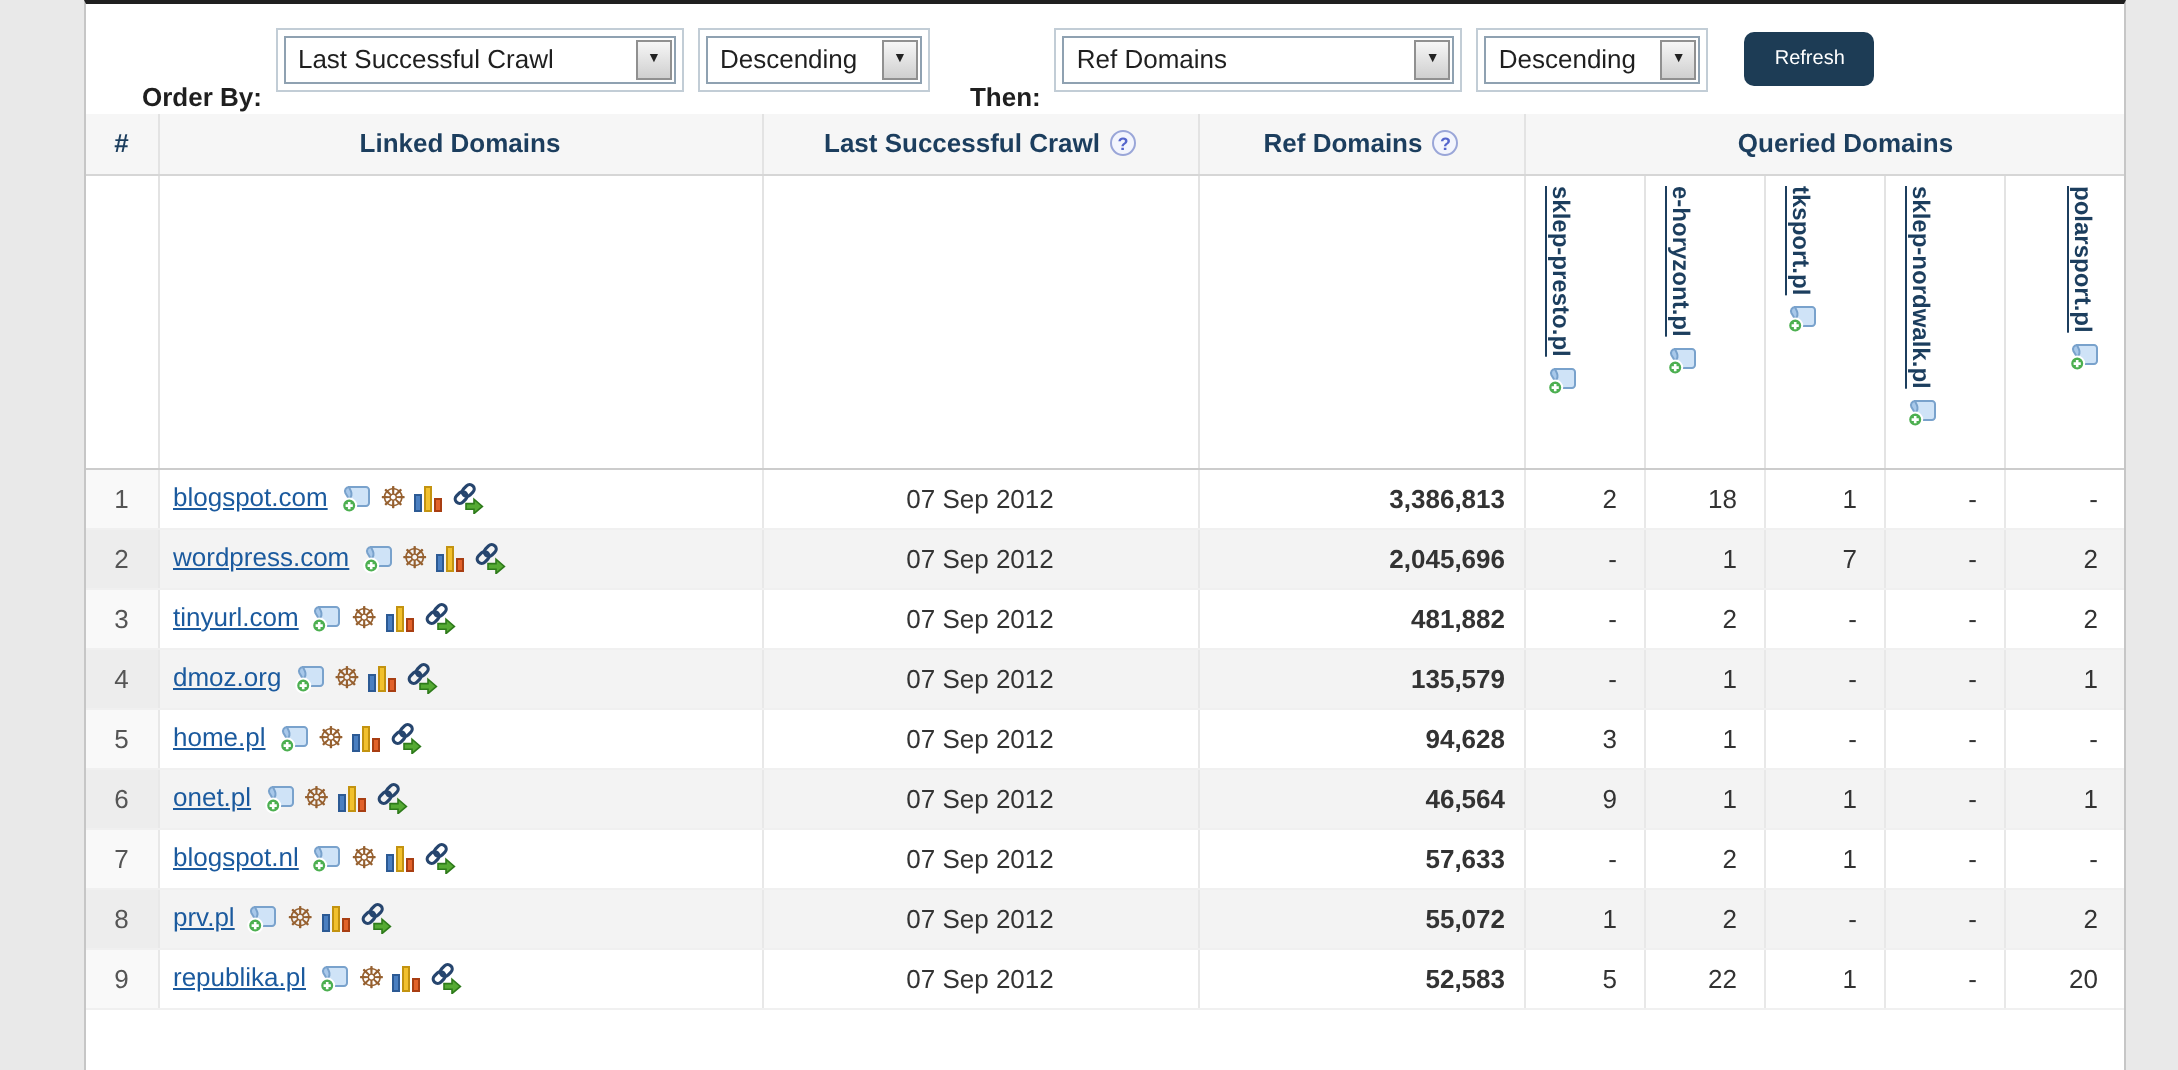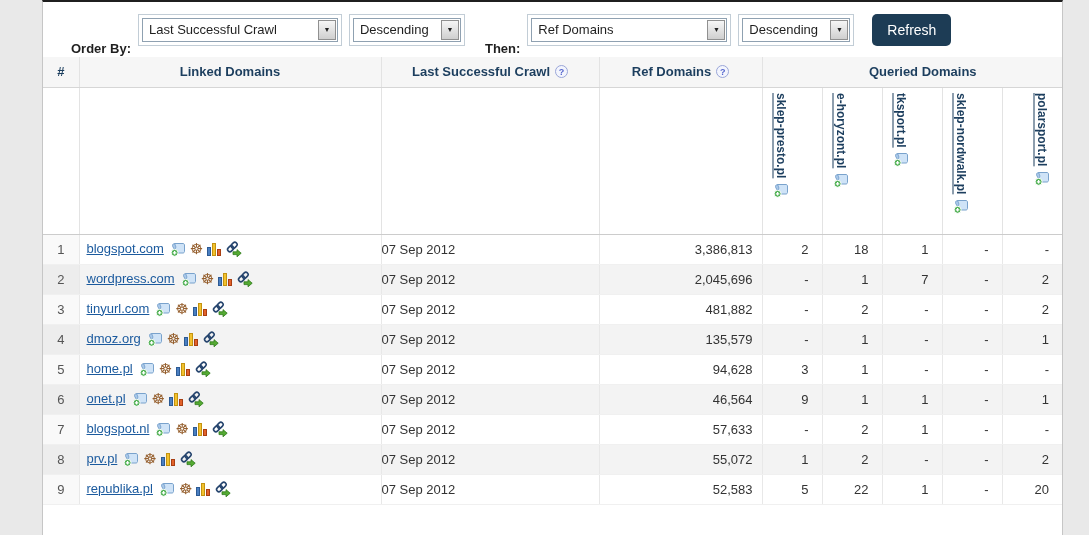--- a/index.html
+++ b/index.html
@@ -40,21 +40,21 @@
     display:flex; align-items:center; justify-content:center;
     font-size:7px; color:#222;
   }
   .w-order { width:196px; }
   .w-dir   { width:108px; }
   .then-label { margin-left:20px; }
   .refresh-btn {
     margin-left:18px; border:none; cursor:pointer;
     background:#1d3c55; color:#fff;
     font-family:"Liberation Sans", sans-serif;
-    font-size:14px; padding:8px 15px; border-radius:5px;
+    font-size:10px; padding:8px 15px; border-radius:5px;
   }
   
   .results-bar {
     height:28px; background:#f0f0f0;
     border-top:1px solid #d2d2d2; border-bottom:1px solid #d2d2d2;
     display:flex; align-items:center; justify-content:space-between;
     padding:0 15px; font-size:13px;
   }
   .results-title { font-weight:bold; color:#1f1f1f; }
   .range { color:#1c3e5e; }
@@ -84,22 +84,22 @@
   tbody tr { height:30px; }
   tbody tr:nth-child(even) { background:#f3f3f3; }
   tbody td {
     font-size:13px; border-right:1px solid #e8e8e8; border-bottom:1px solid #f0f0f0;
     padding:0; color:#333;
   }
   tbody td:last-child { border-right:none; }
   td.num { text-align:center; color:#555; background:rgba(0,0,0,0.025); }
   td.linked { padding-left:7px; white-space:nowrap; }
   a.domain { color:#1b5a9e; text-decoration:underline; cursor:pointer; }
-  td.crawl { text-align:left; }
-  td.ref { text-align:right; padding-right:9px; }
+  td.crawl { text-align:center; }
+  td.ref { text-align:right; padding-right:9px;font-weight:bold; }
   td.qd { text-align:right; padding-right:13px; }
   
   .icons { display:inline-flex; align-items:center; gap:4px; margin-left:6px; vertical-align:middle; }
   .ic { display:inline-flex; align-items:center; cursor:pointer; line-height:0; }
   .wheel { font-size:15px; line-height:16px; color:#96602f; font-family:"DejaVu Sans", sans-serif; }
   .bars { display:inline-flex; align-items:flex-end; gap:1px; height:14px; }
   .bars i { display:inline-block; width:4px; }
   .bars .b1 { height:9px;  background:#4a7fc1; border:1px solid #2c5a94; }
   .bars .b2 { height:13px; background:#f2c12e; border:1px solid #c39310; }
   .bars .b3 { height:7px;  background:#e2622a; border:1px solid #a83e12; }

